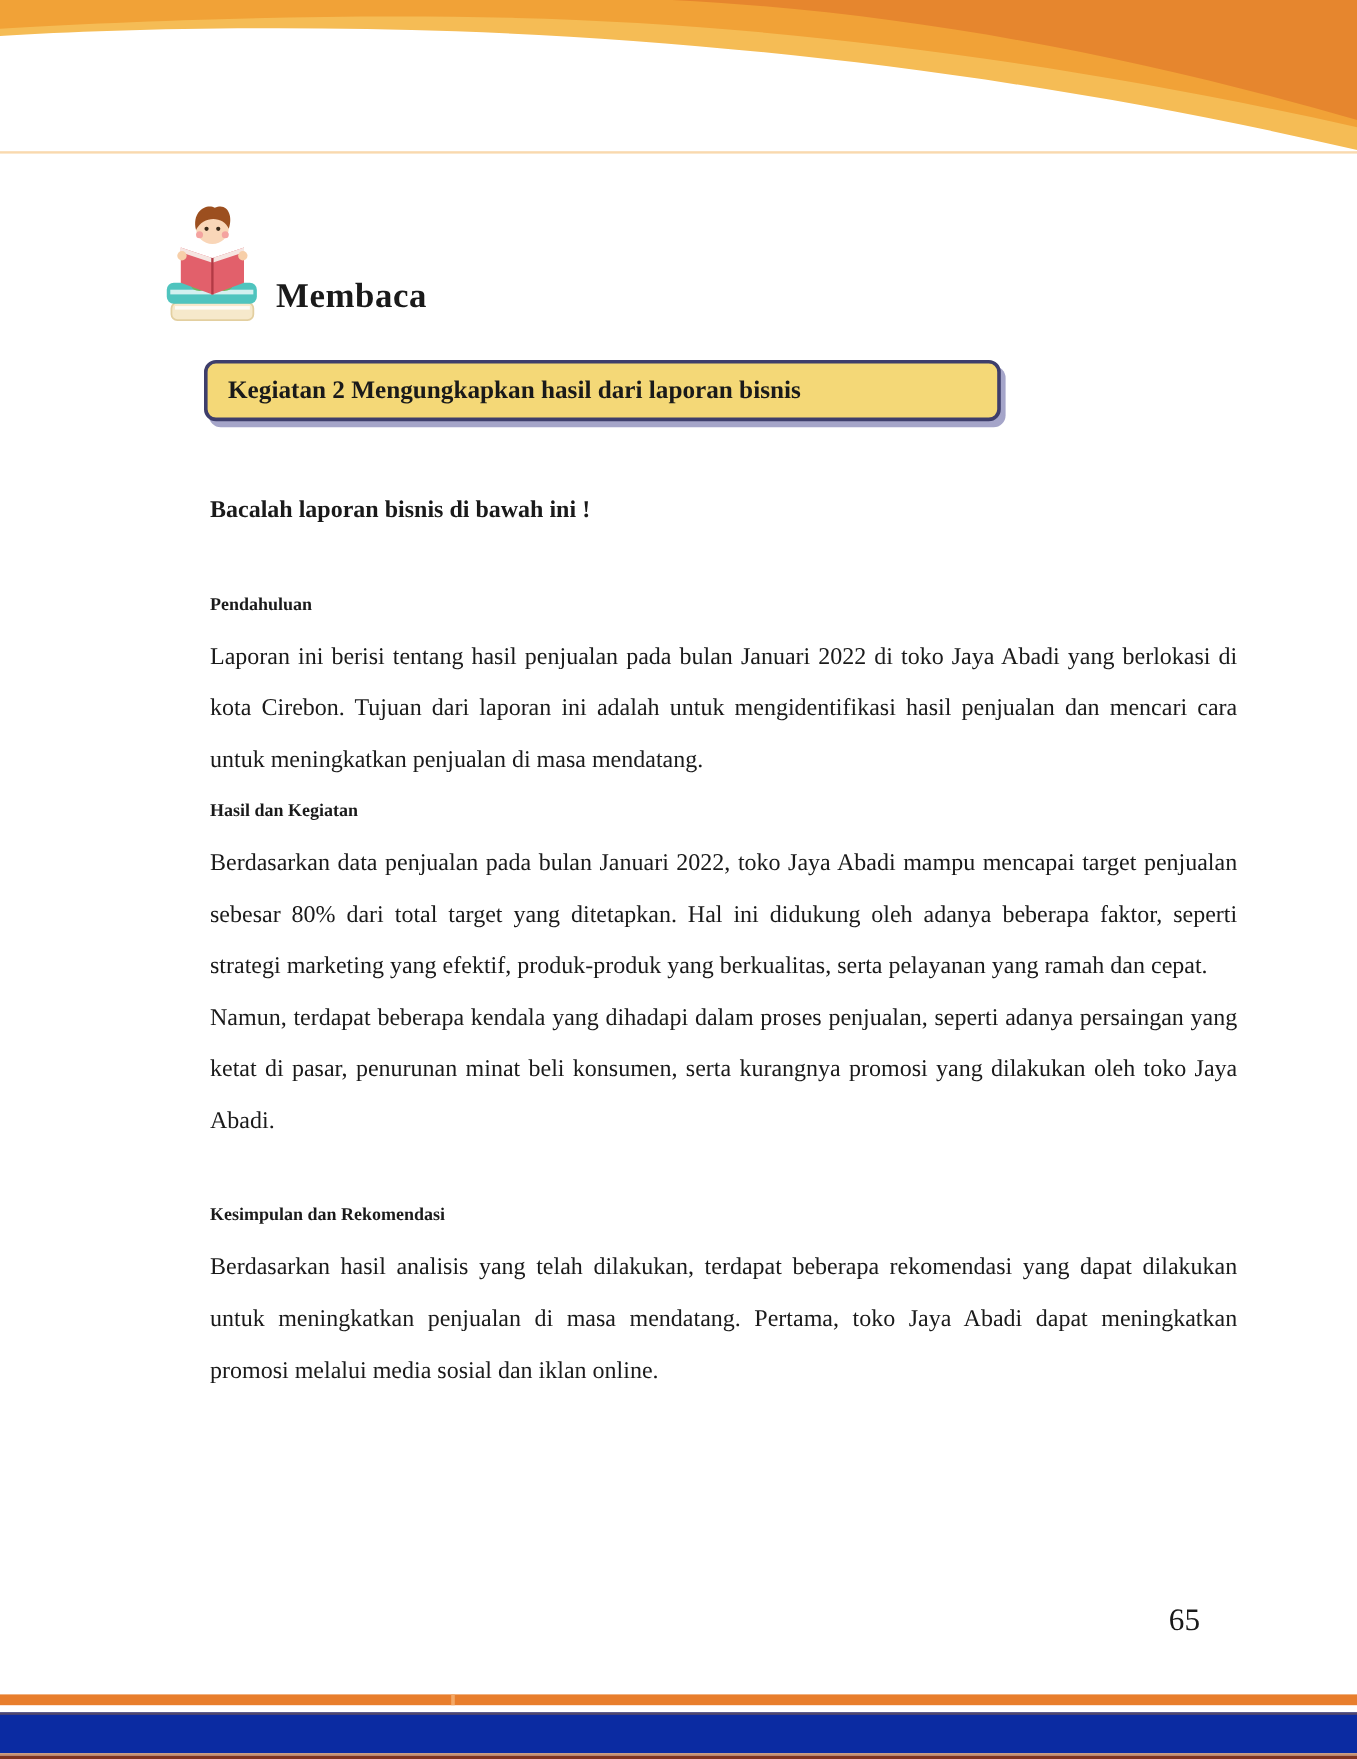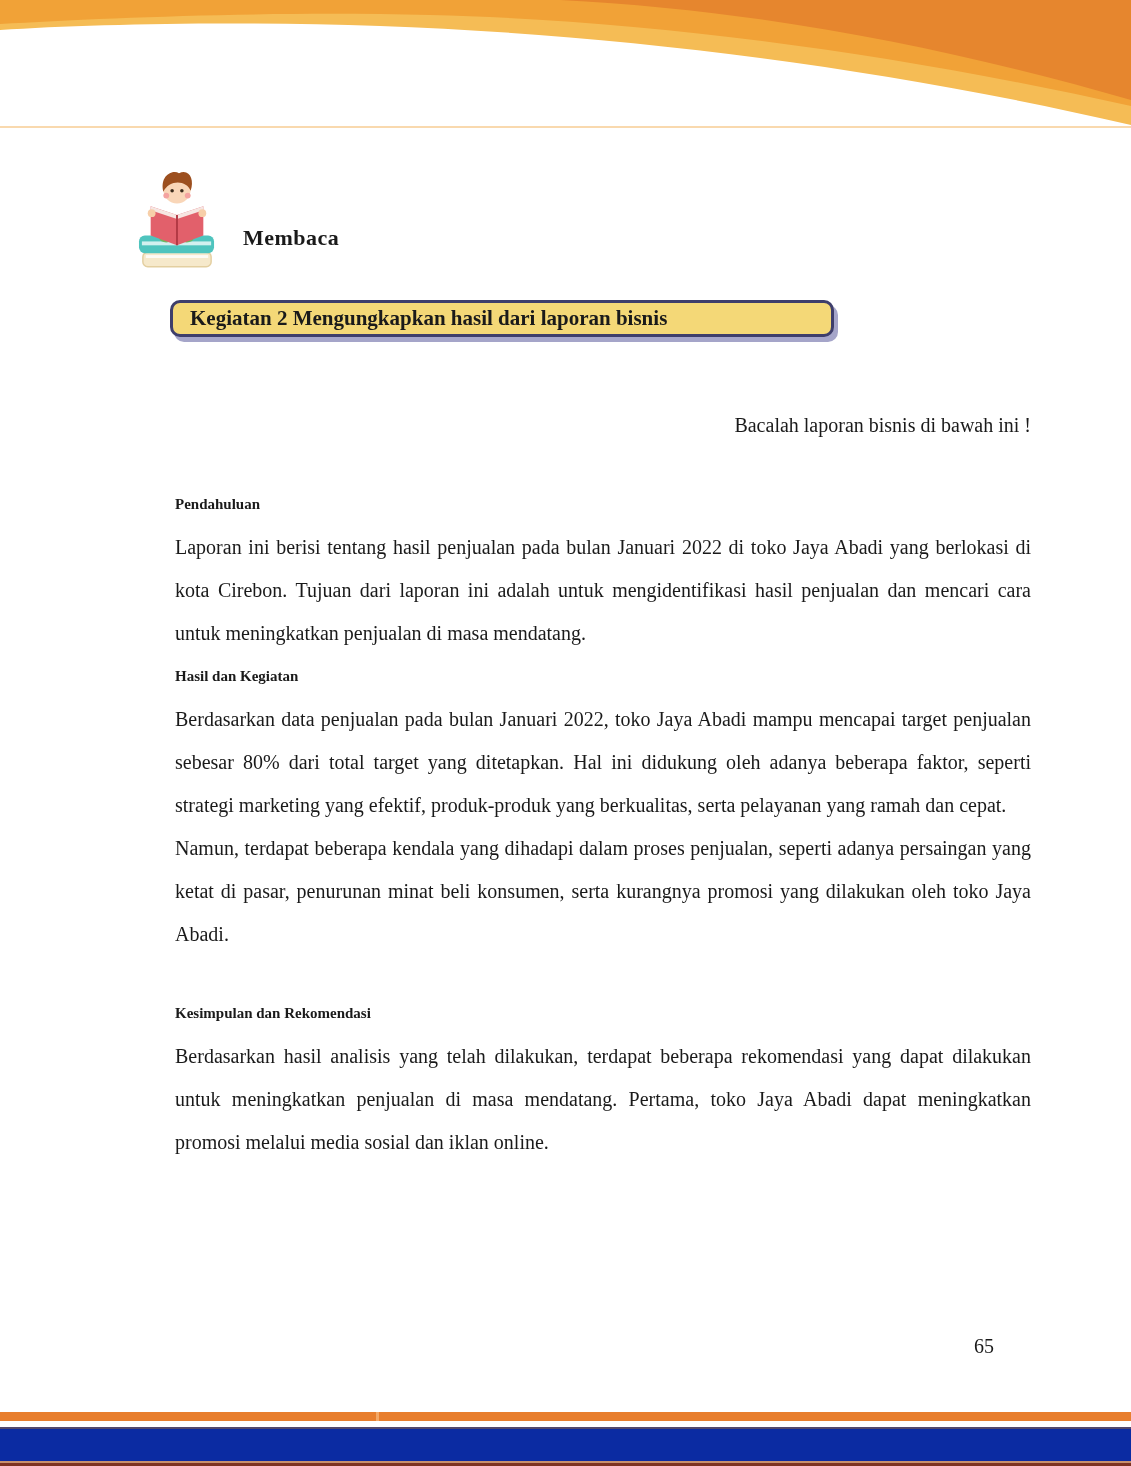--- a/index.html
+++ b/index.html
@@ -21,38 +21,38 @@
   html,body{margin:0;padding:0;}
   body{
     width:1131px;height:1466px;position:relative;background:#ffffff;
     font-family:"Liberation Serif","DejaVu Serif",serif;color:var(--text-color);
     overflow:hidden;
   }
   .header-swoosh{position:absolute;top:0;left:0;width:1131px;height:128px;}
   .header-rule{position:absolute;top:126px;left:0;width:1131px;height:2px;background:var(--header-rule);}
   .membaca-row{position:absolute;top:168px;left:138px;display:flex;align-items:flex-end;gap:12px;}
   .membaca-row .icon{width:78px;height:102px;display:block;}
-  .membaca-label{font-size:22px;font-weight:bold;margin:15px;padding-bottom:4px;letter-spacing:0.5px;}
+  .membaca-label{font-size:29px;font-weight:bold;margin:2px;padding-bottom:4px;letter-spacing:0.5px;}
   .activity-banner{
-    position:absolute;left:170px;top:300px;width:664px;height:37px;
+    position:absolute;left:170px;top:300px;width:664px;height:51px;
     background:var(--banner-fill);border:3px solid var(--banner-border);border-radius:10px;
     box-shadow:4px 5px 0 0 var(--banner-shadow);
     display:flex;align-items:center;padding-left:17px;
     font-size:21px;font-weight:bold;
   }
   .content{
     position:absolute;left:175px;top:404px;width:856px;
     font-size:20px;line-height:43px;text-align:justify;
   }
-  .instruction{margin:0;font-weight:normal;text-align:right;}
+  .instruction{margin:0;font-weight:bold;text-align:left;}
   .report-title{margin:44px 0 0 0;font-size:21px;font-weight:bold;text-align:center;line-height:43px;}
   .content h4{margin:0;font-size:15px;font-weight:bold;text-align:left;line-height:43px;}
   .content h4.gap-before{margin-top:36px;}
   .content p{margin:0;}
-  .page-number{position:absolute;left:974px;top:1335px;font-size:20px;}
+  .page-number{position:absolute;left:974px;top:1335px;font-size:26px;}
   .footer-orange{position:absolute;left:0;top:1412px;width:1131px;height:9px;background:var(--footer-orange);}
   .footer-orange-divider{position:absolute;left:376px;top:1412px;width:3px;height:9px;background:var(--footer-orange-divider);}
   .footer-blue{position:absolute;left:0;top:1427px;width:1131px;height:34px;background:var(--footer-blue);border-top:2px solid #53486B;}
   .footer-tan-line{position:absolute;left:0;top:1461px;width:1131px;height:2px;background:var(--footer-tan);}
   .footer-maroon-line{position:absolute;left:0;top:1463px;width:1131px;height:3px;background:var(--footer-maroon);}
 </style>
 </head>
 <body>
 
 <div>

